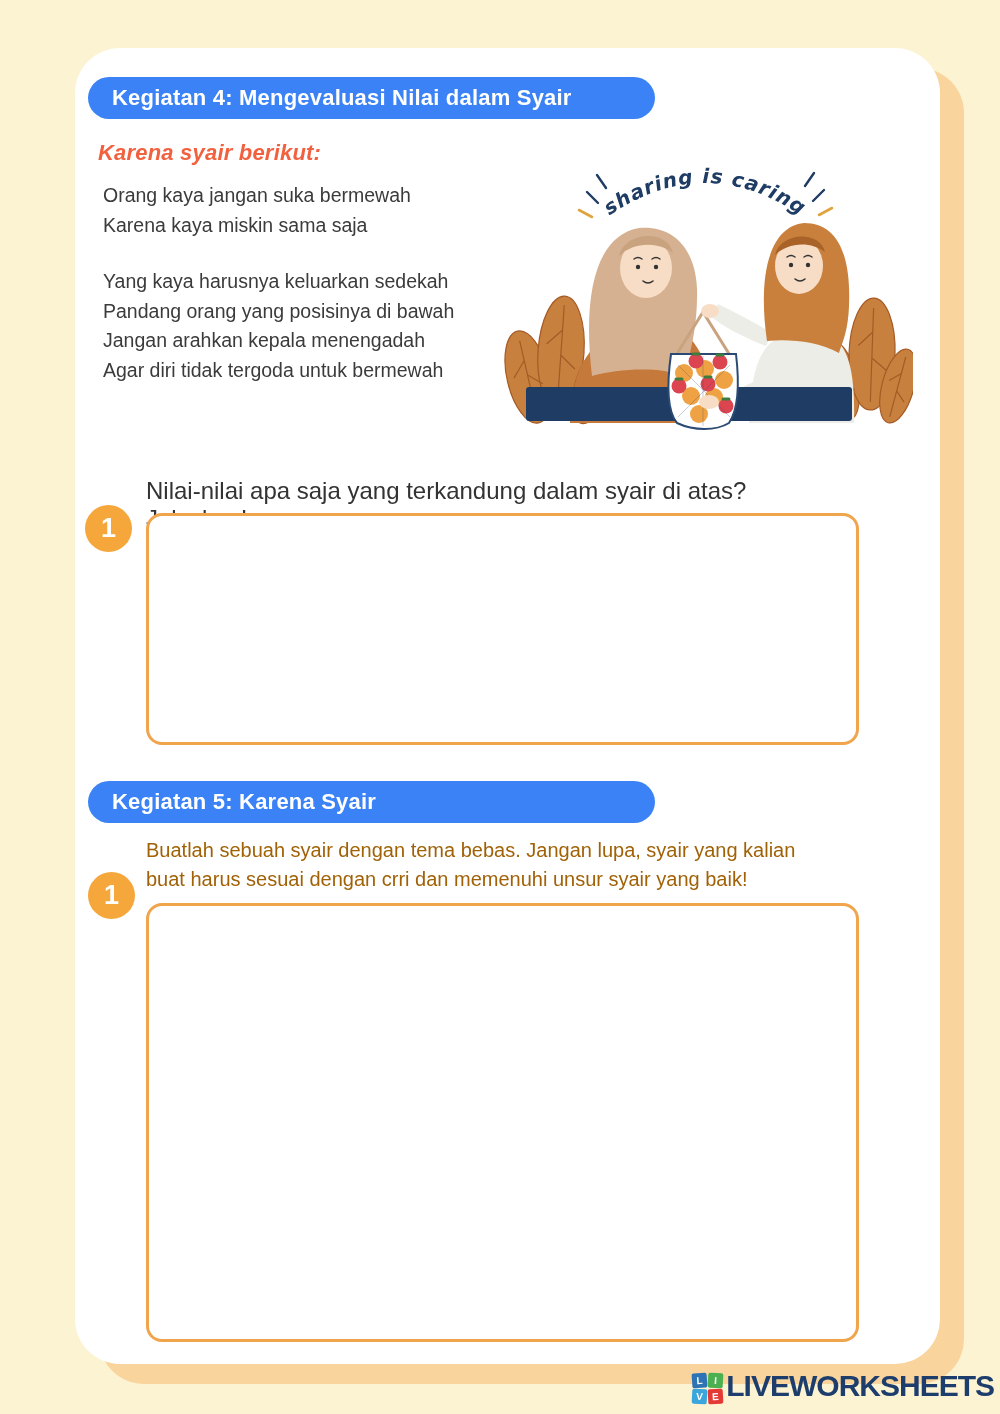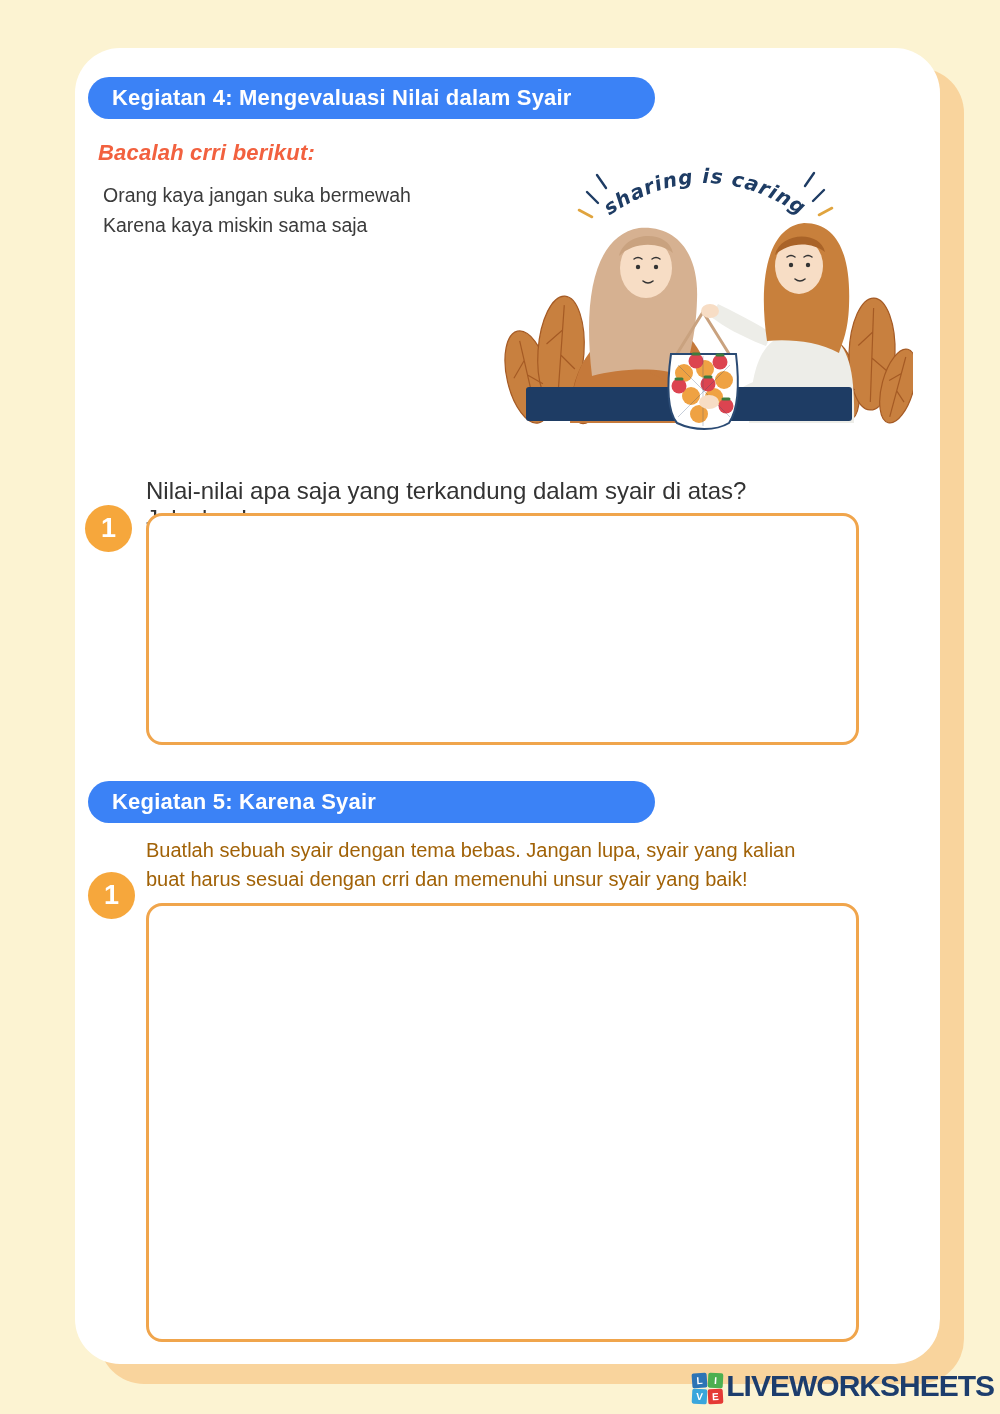--- a/index.html
+++ b/index.html
@@ -40,26 +40,32 @@
   .sq3{background:#E53935;transform:rotate(-3deg);}
   .logo-text{color:#1D3D6D;font-weight:bold;font-size:30px;letter-spacing:-1px;line-height:38px;}
 </style>
 </head>
 <body>
 
 <div class="page">
   <div class="card"></div>
 
   <div class="banner banner1">Kegiatan 4: Mengevaluasi Nilai dalam Syair</div>
-  <div class="subheading">Bacalah crri berikut:</div>
+  <div class="subheading">Karena syair berikut:</div>
 
   <div class="poem">
     <div class="stanza1">
       <div>Orang kaya jangan suka bermewah</div>
       <div>Karena kaya miskin sama saja</div>
+    </div>
+    <div class="stanza2">
+      <div>Yang kaya harusnya keluarkan sedekah</div>
+      <div>Pandang orang yang posisinya di bawah</div>
+      <div>Jangan arahkan kepala menengadah</div>
+      <div>Agar diri tidak tergoda untuk bermewah</div>
     </div>
   </div>
 
   <svg class="illustration" viewBox="0 0 415 292">
     <defs>
       <path id="arcpath" d="M 105 80 Q 207 6 309 80" fill="none"></path>
     </defs>
 
     <text font-family="DejaVu Sans, sans-serif" font-size="20" font-weight="bold" font-style="italic" fill="#1E3C64" letter-spacing="1">
       <textPath href="#arcpath" startOffset="50%" text-anchor="middle">sharing is caring</textPath>

